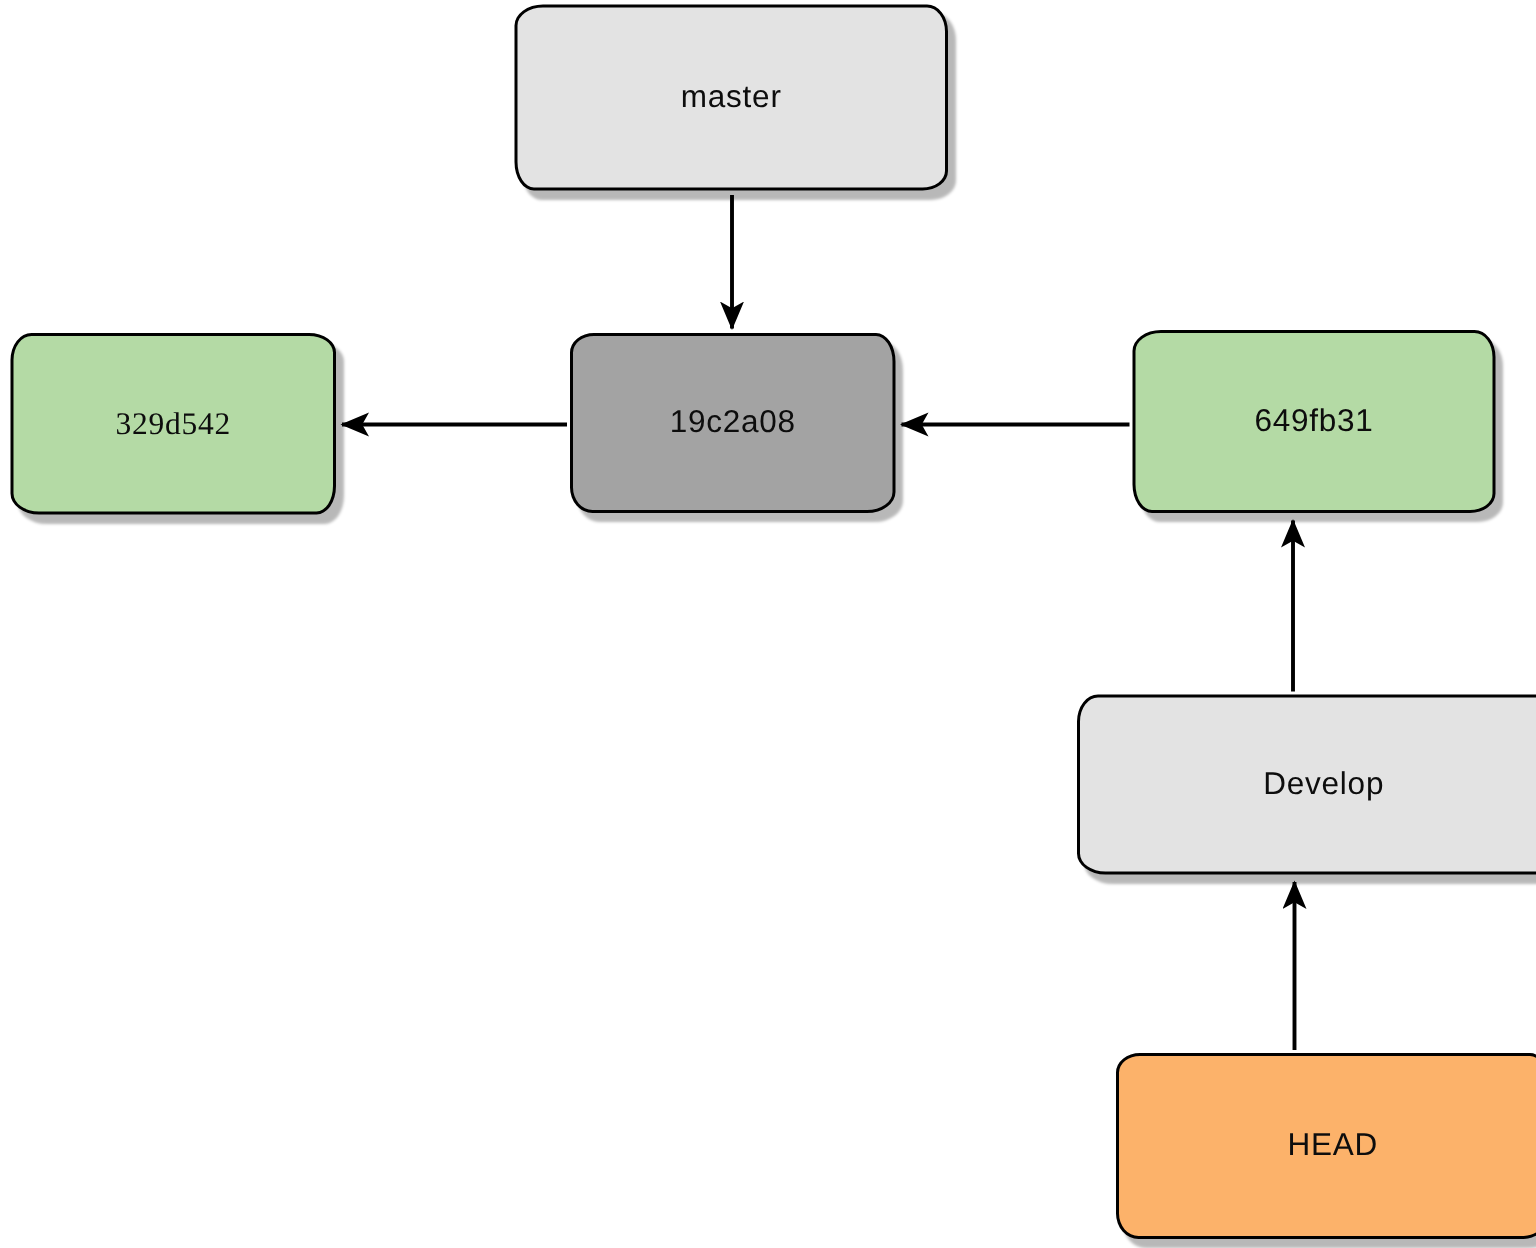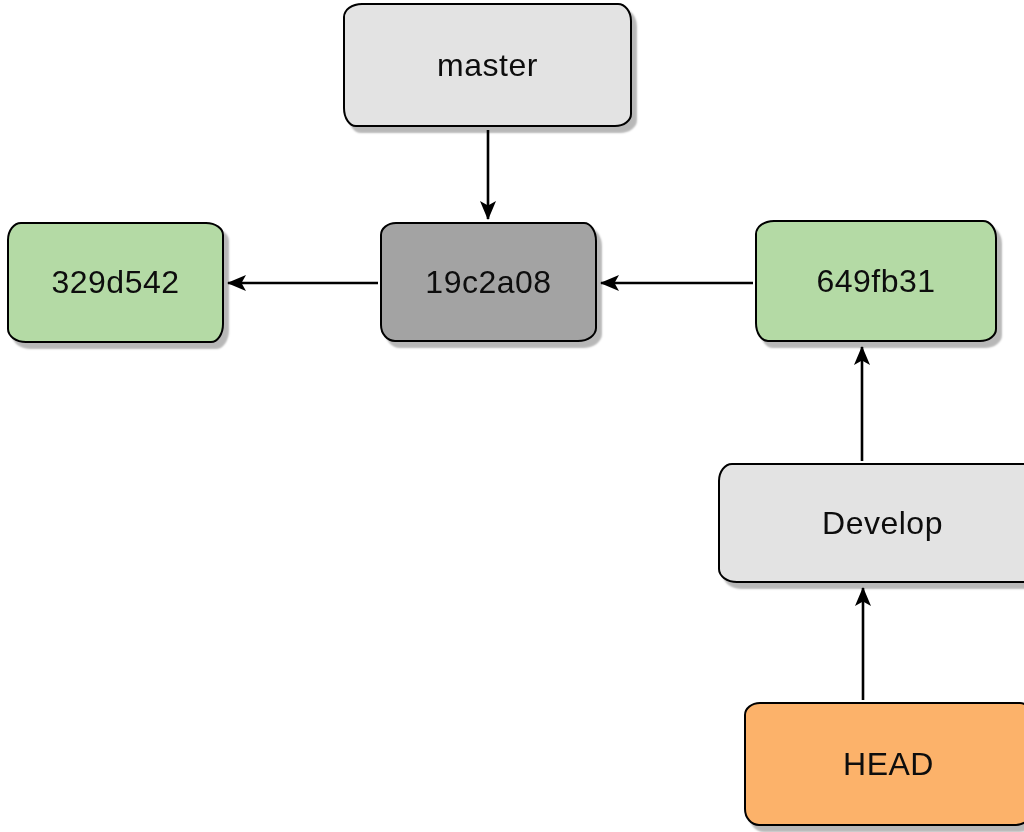--- a/index.html
+++ b/index.html
@@ -23,31 +23,31 @@
     pointer-events: none;
   }
   .node {
     position: absolute;
     box-sizing: border-box;
     display: flex;
     align-items: center;
     justify-content: center;
     border: 2.5px solid #000000;
     color: #0d0d0d;
-    font-size: 32px;
+    font-size: 21px;
     letter-spacing: 0.5px;
     box-shadow: 5px 6px 2px rgba(0,0,0,0.28);
   }
   
   .wobble-a { border-radius: 19px 14px 17px 13px / 14px 18px 13px 19px; }
   .wobble-b { border-radius: 14px 18px 13px 19px / 18px 13px 19px 14px; }
   .wobble-c { border-radius: 16px 13px 19px 15px / 13px 19px 14px 17px; }
 
   #node-master  { left: 343px; top: 3px;   width: 289px; height: 124px; }
-  #node-329d542 { left: 7px;   top: 222px; width: 217px; height: 121px; }
+  #node-329d542 { left: 7px;   top: 222px; width: 217px; height: 121px; font-family: Liberation Serif, serif; }
   #node-19c2a08 { left: 380px; top: 222px; width: 217px; height: 120px; }
   #node-649fb31 { left: 755px; top: 220px; width: 242px; height: 122px; }
   #node-develop { left: 718px; top: 463px; width: 329px; height: 120px; }
   #node-head    { left: 744px; top: 702px; width: 289px; height: 124px; }
 </style>
 </head>
 <body>
 
 <div id="canvas">
 

